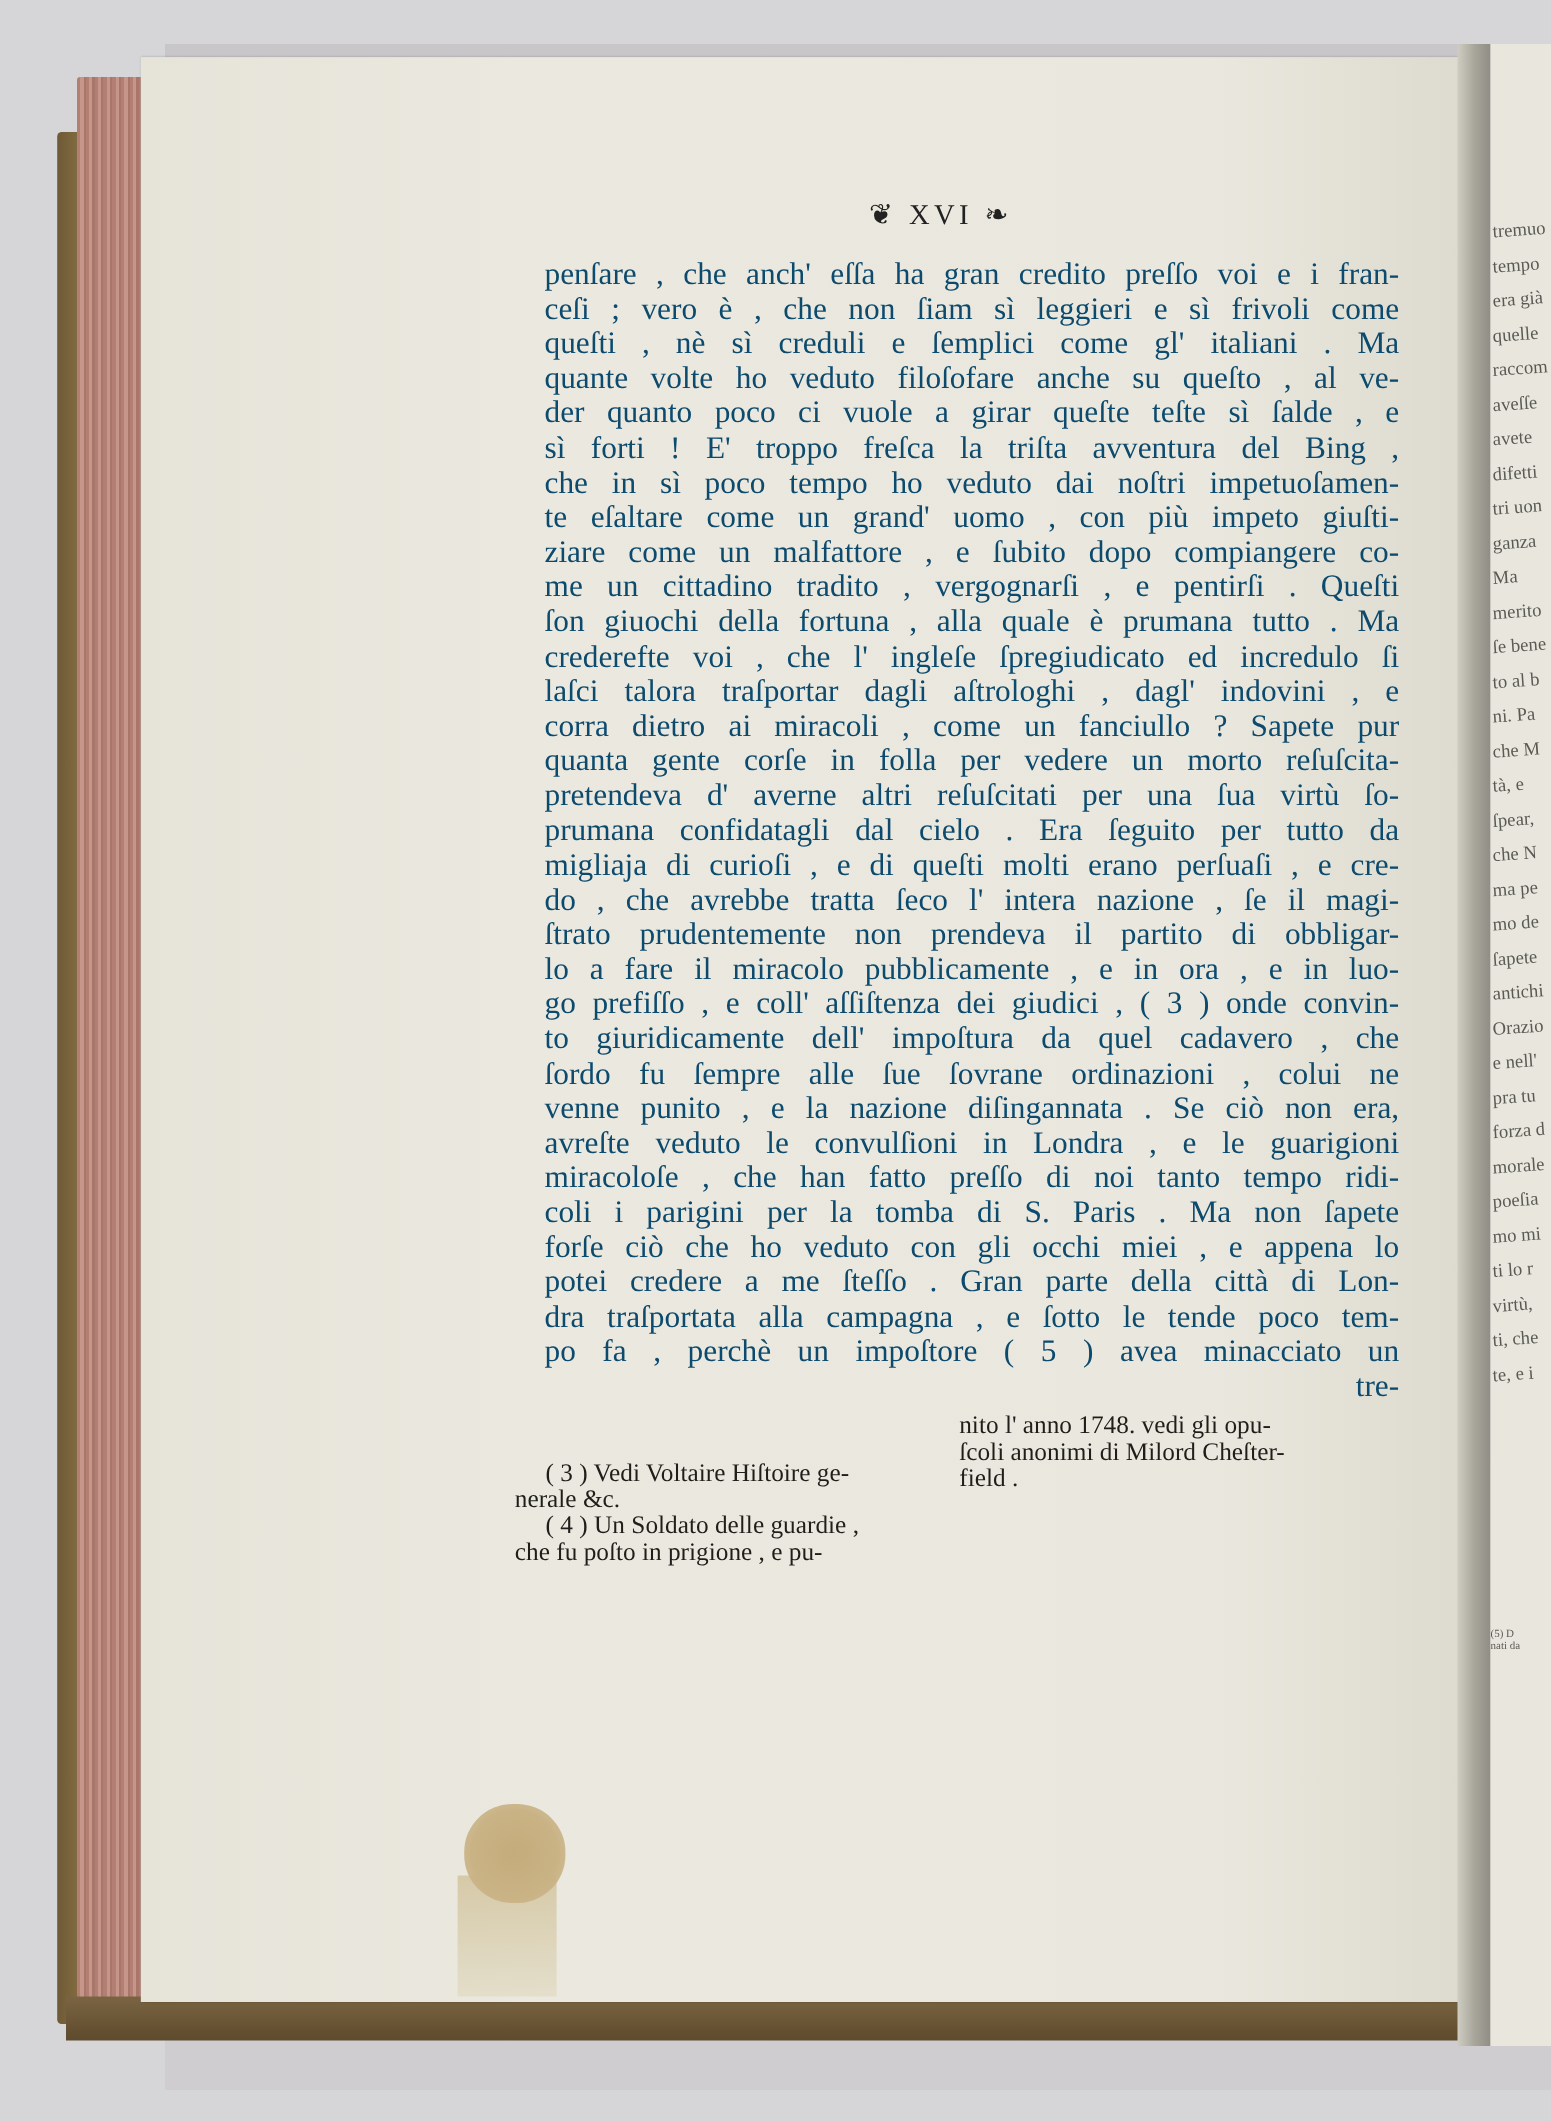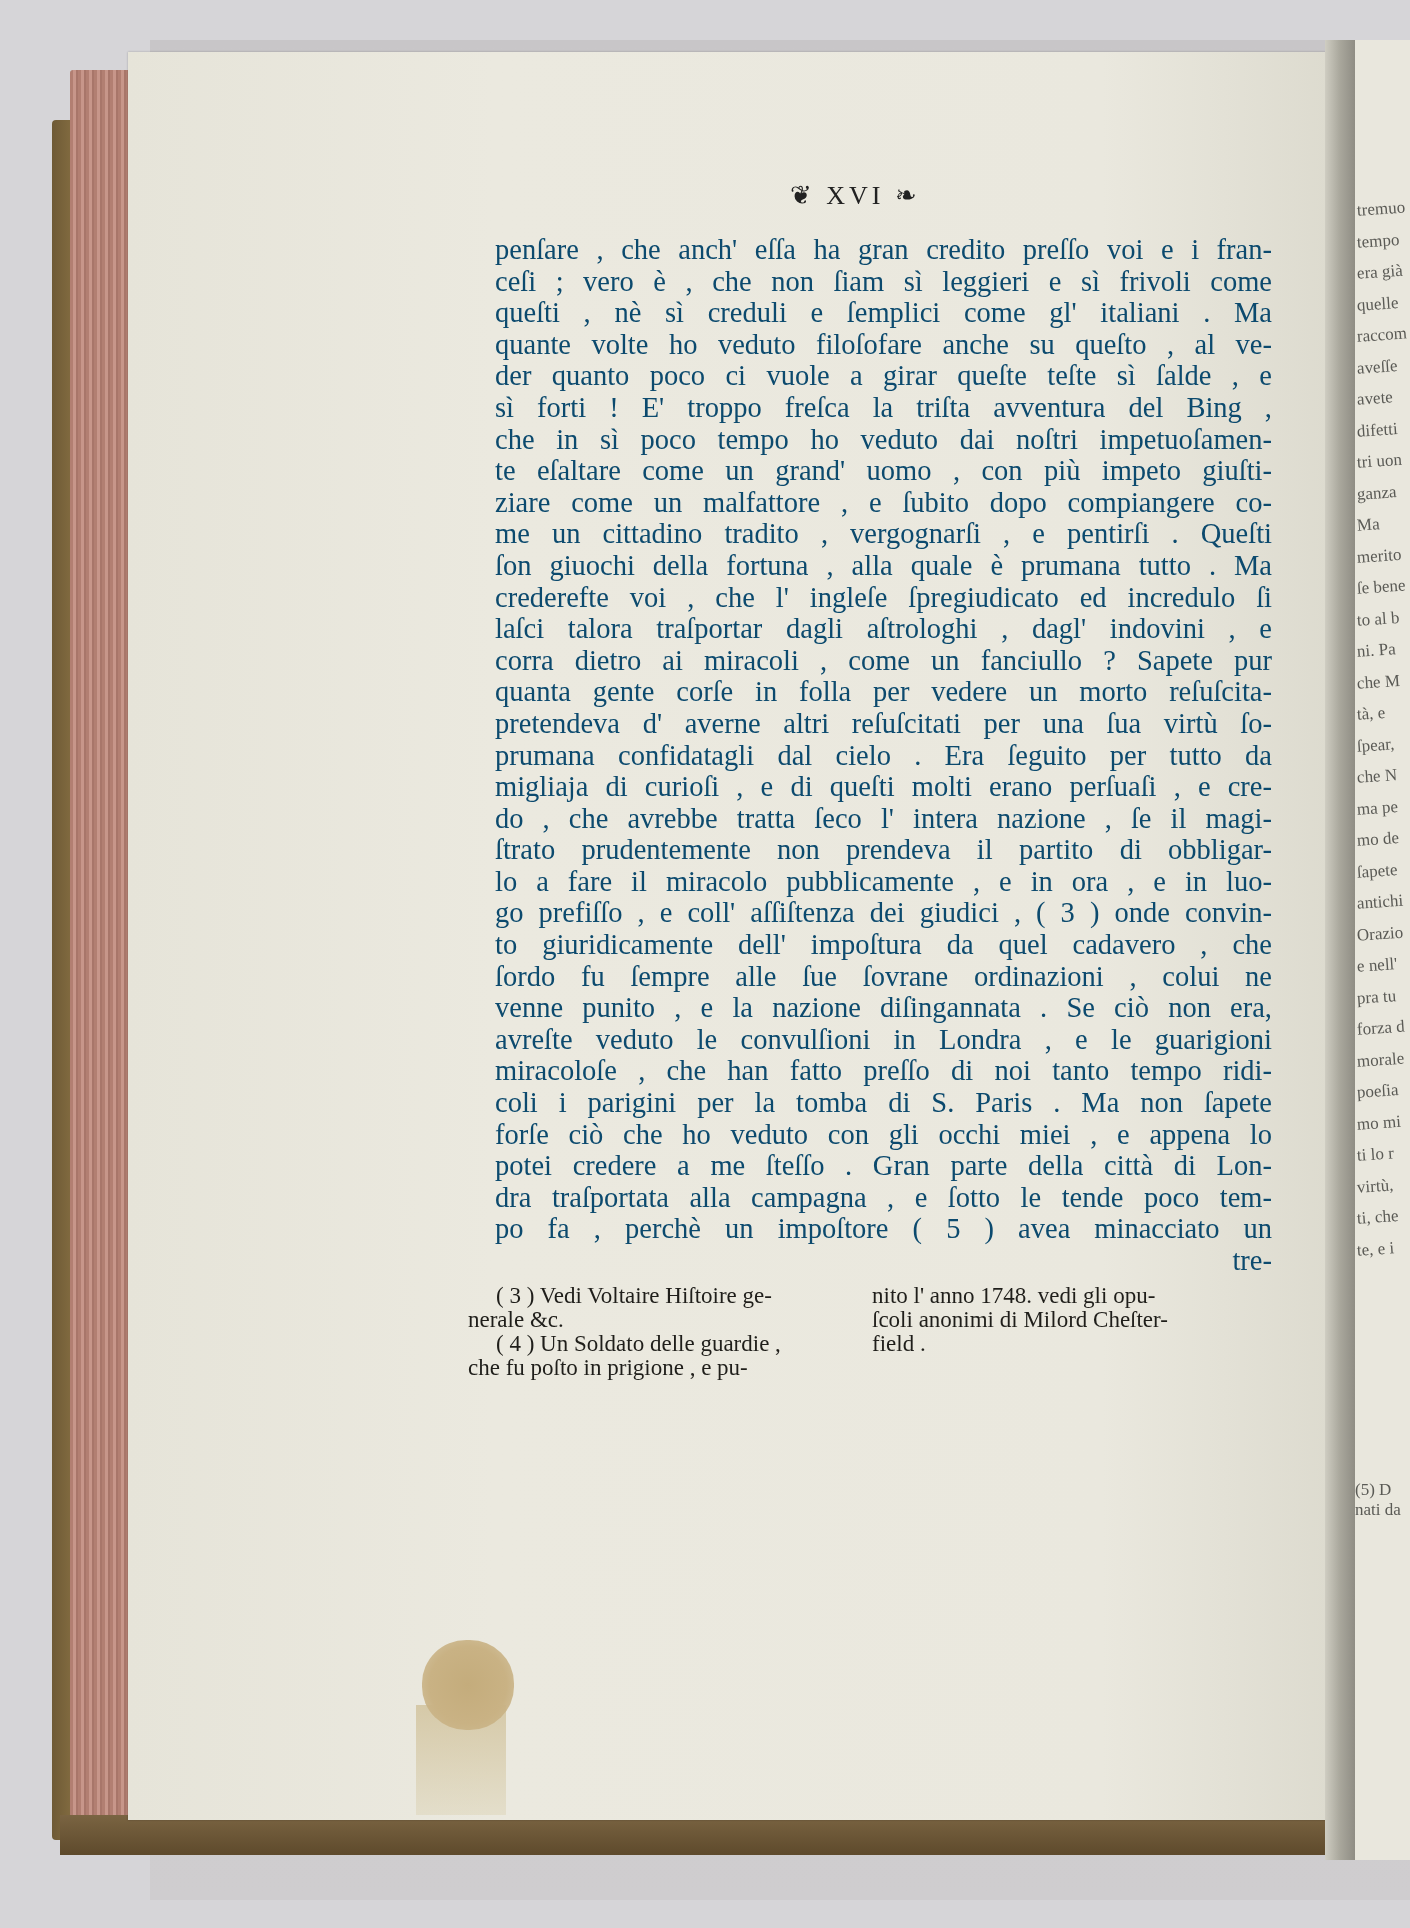--- a/index.html
+++ b/index.html
@@ -37,42 +37,42 @@
   }
   .rightpage {
     position:absolute; left:1355px; top:40px; width:60px; height:1820px;
     background:#e9e7dd; overflow:hidden;
   }
   .rightpage .rp-line {
     font-size:17px; line-height:31.5px; color:#5a5a55; white-space:nowrap;
     transform:rotate(-4deg); transform-origin:left; padding-left:2px;
   }
   .rp-body { position:absolute; top:155px; left:0; }
-  .rp-foot { position:absolute; top:1440px; left:0; font-size:17px; color:#5a5a55; }
+  .rp-foot { position:absolute; top:1440px; left:0; font-size:10px; color:#5a5a55; }
 
   .header {
     position:absolute; left:790px; top:180px; font-size:26px; letter-spacing:4px; color:#222;
   }
   .header .orn { font-size:26px; color:#222; }
 
   .body-text {
     position:absolute; left:495px; top:234px; width:777px;
     font-size:28.5px; line-height:31.6px; color:#0c4a6e;
   }
   .body-text .line {
     display:block; text-align:justify; text-align-last:justify; white-space:nowrap;
   }
   .body-text .last-right { text-align:center; text-align-last:right; }
 
   .footnotes {
     position:absolute; left:468px; top:1284px; width:804px;
     font-size:23px; line-height:24px; color:#1f1e1a;
   }
   .fn-col { position:absolute; top:0; }
-  .fn-col.left { left:0; width:390px; }
+  .fn-col.left { left:0; width:390px;margin-top:43px; }
   .fn-col.right { left:404px; width:400px; }
   .fn-line { display:block; white-space:nowrap; }
   .fn-line.indent { padding-left:28px; }
 
   .stain {
     position:absolute; left:422px; top:1640px; width:92px; height:90px; border-radius:48%;
     background:radial-gradient(circle,#c4ac7c 0%,#c9b284 60%,rgba(200,178,132,.6) 100%);
   }
   .stain-trail {
     position:absolute; left:416px; top:1705px; width:90px; height:110px;

